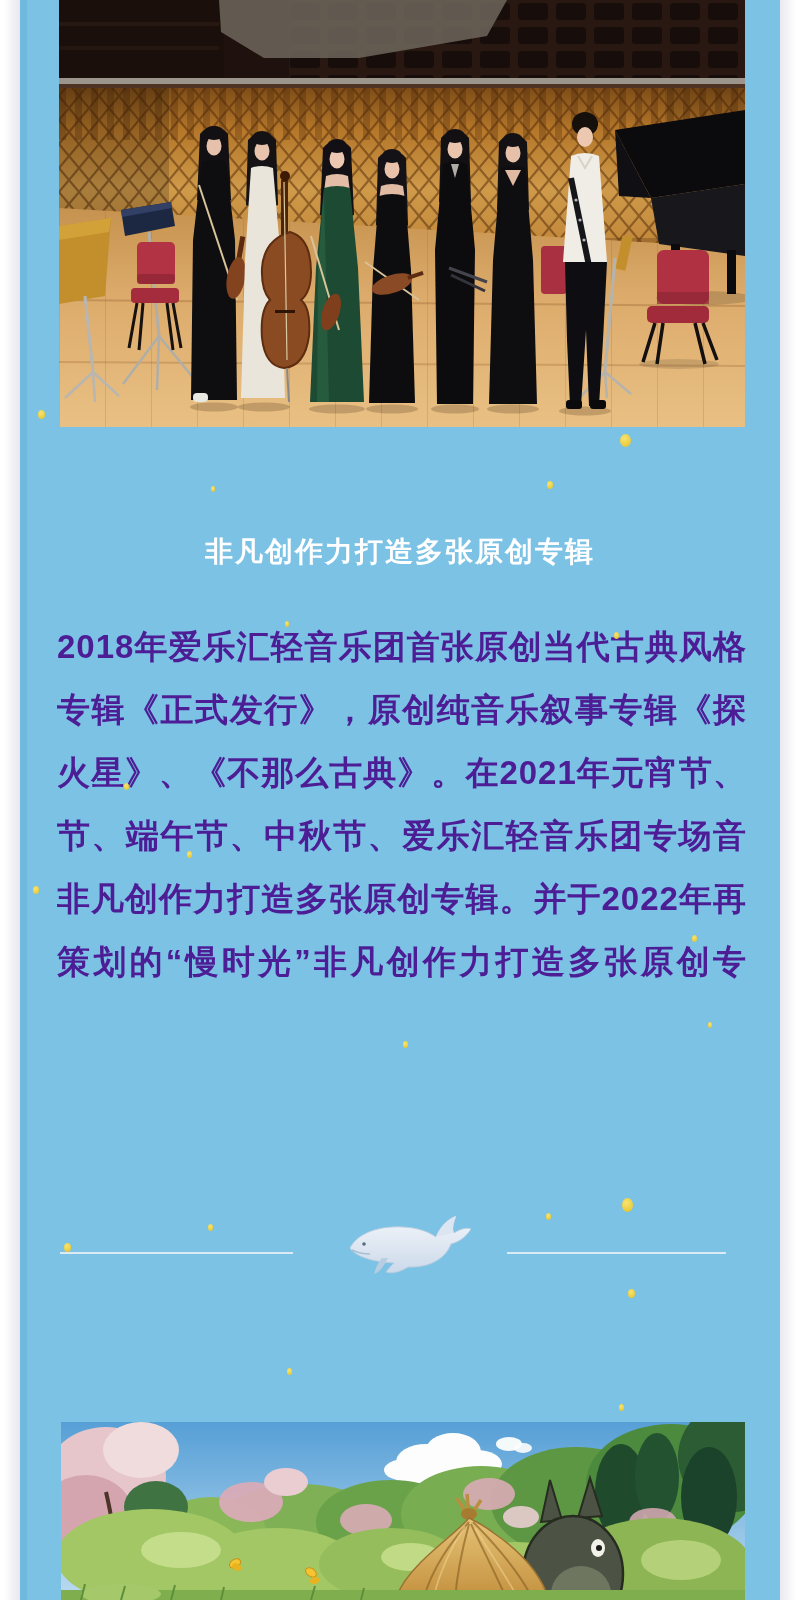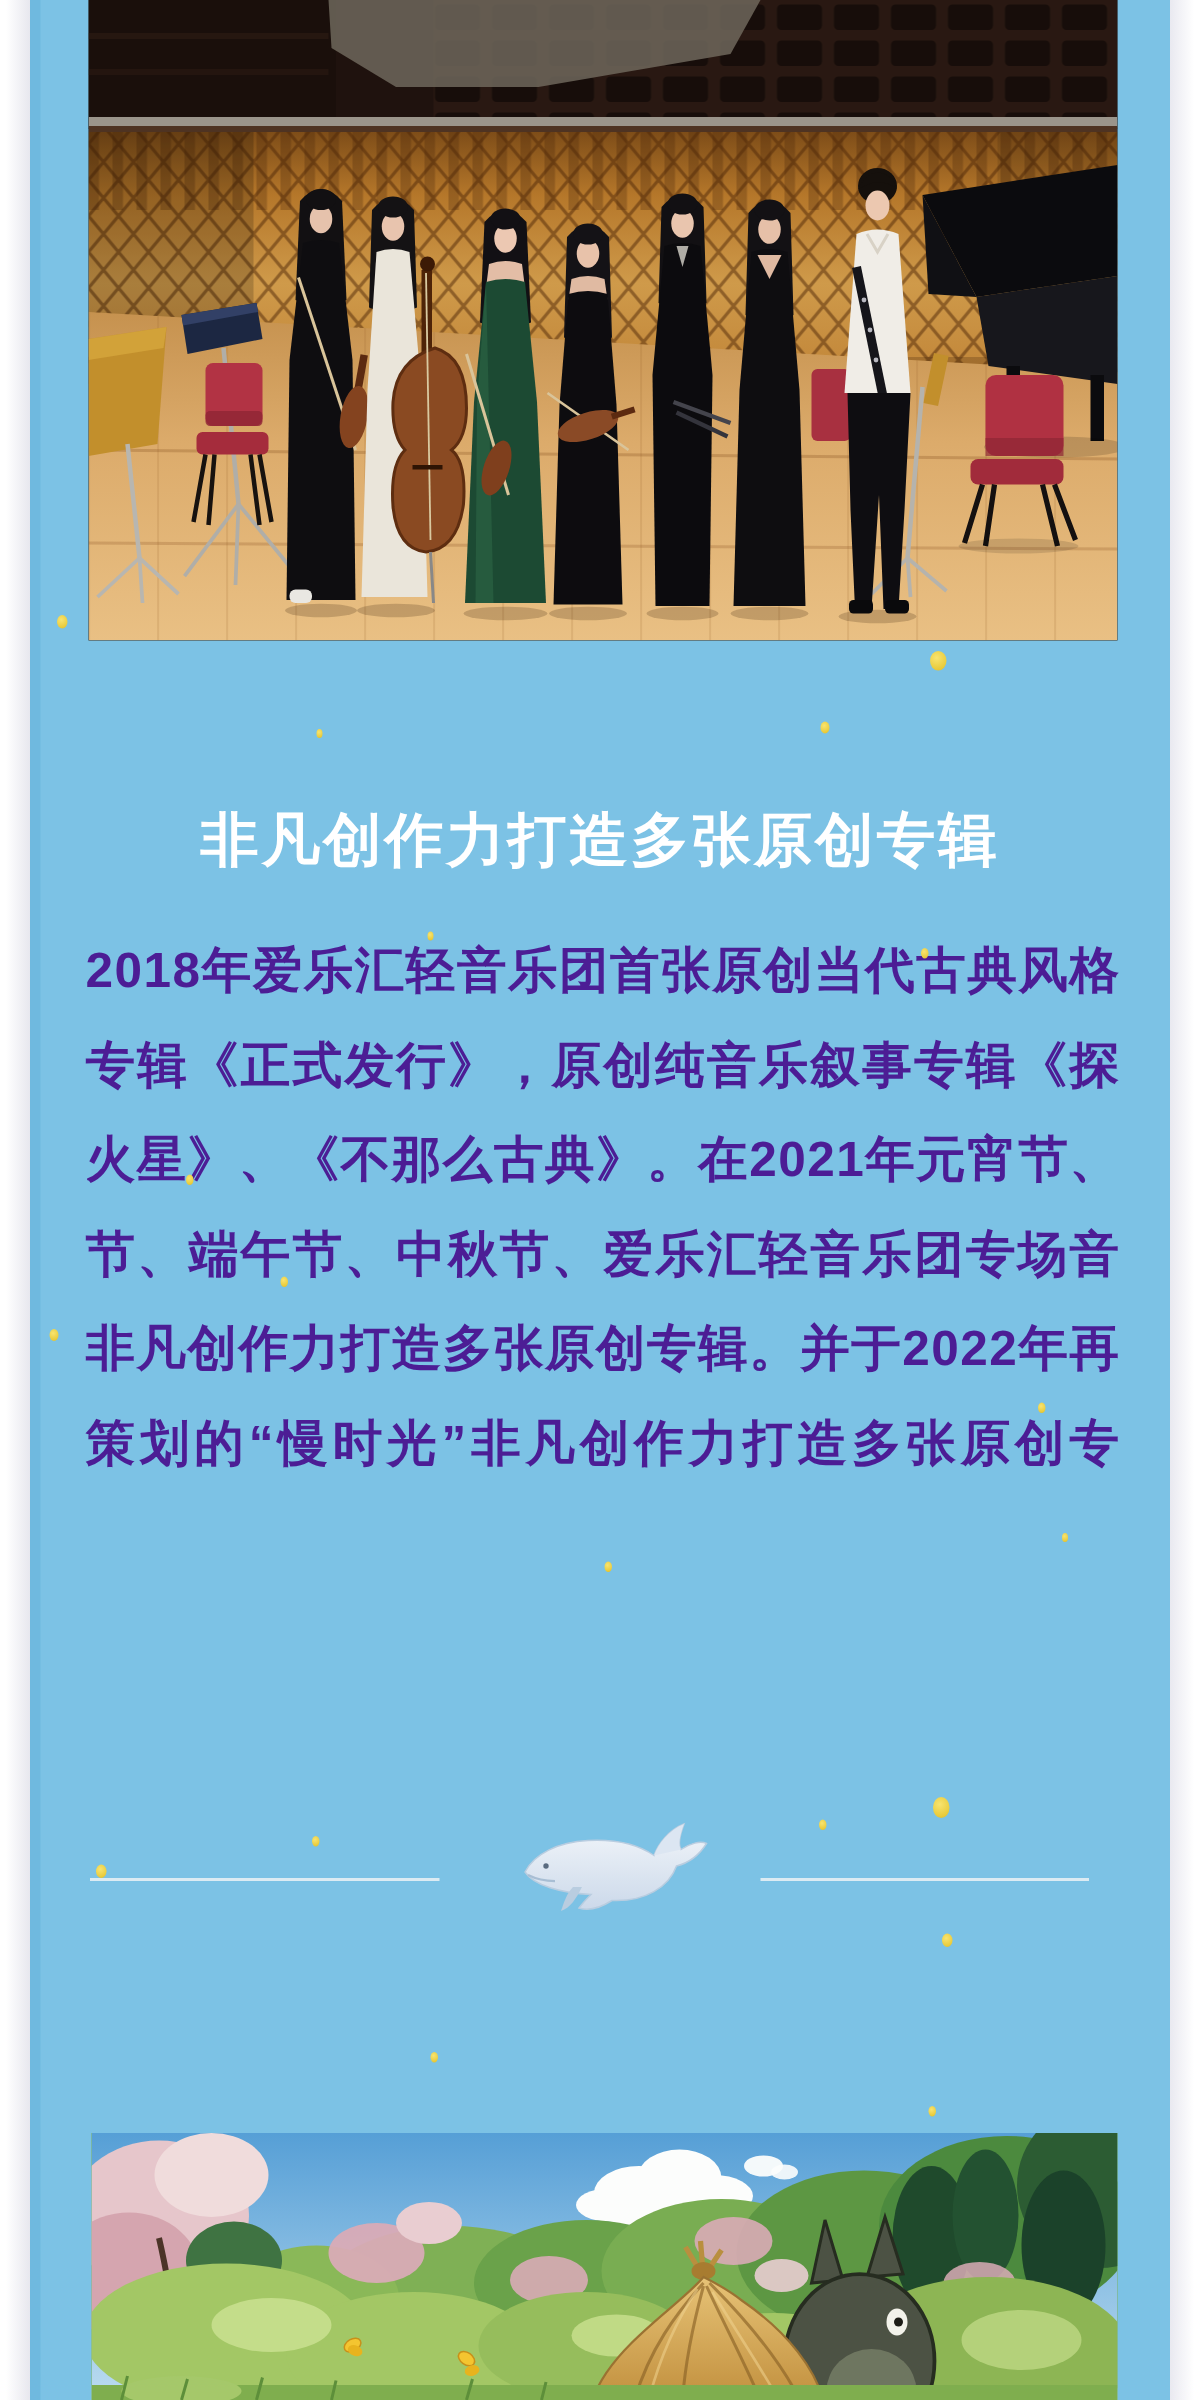--- a/index.html
+++ b/index.html
@@ -8,21 +8,21 @@
   .margin-strip{position:absolute;top:0;width:20px;height:1600px;}
   .margin-left{left:0;background:linear-gradient(to right,#ffffff 20%,#e7e7ee 100%);}
   .margin-right{left:780px;background:linear-gradient(to left,#ffffff 20%,#e9e9f0 100%);}
   .panel{position:absolute;left:20px;top:0;width:760px;height:1600px;background:#7cc2e5;}
   .panel-edge{position:absolute;left:0;top:0;width:7px;height:1600px;background:#6fb9df;}
   .photo{position:absolute;overflow:hidden;background:#222;}
   .photo svg{display:block;width:100%;height:100%;}
   .photo-top{left:59px;top:0;width:686px;height:427px;}
   .photo-bottom{left:61px;top:1422px;width:684px;height:178px;background:#7fb055;}
   .heading{position:absolute;left:20px;top:533px;width:760px;margin:0;text-align:center;
-           color:#ffffff;font-size:39px;font-weight:bold;letter-spacing:2px;}
+           color:#ffffff;font-size:28px;font-weight:bold;letter-spacing:2px;}
   .paragraph{position:absolute;left:57px;top:615px;width:690px;color:#4c1d95;
              font-size:33px;font-weight:600;}
   .para-line{height:63px;line-height:63px;letter-spacing:1px;overflow:hidden;
              text-align:justify;text-align-last:justify;}
   .para-line:last-child{text-align-last:left;}
   .divider-line{position:absolute;height:2px;background:#dcebf3;}
   .divider-line-left{left:60px;top:1252px;width:233px;}
   .divider-line-right{left:507px;top:1252px;width:219px;}
   .whale{position:absolute;left:344px;top:1210px;width:128px;height:70px;}
   .sparkle{position:absolute;border-radius:50%;

